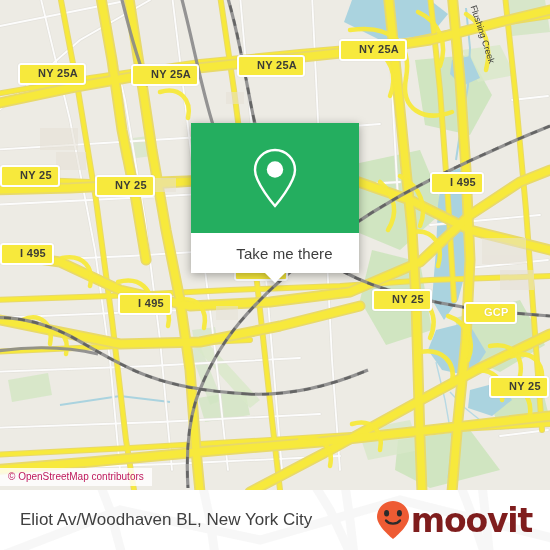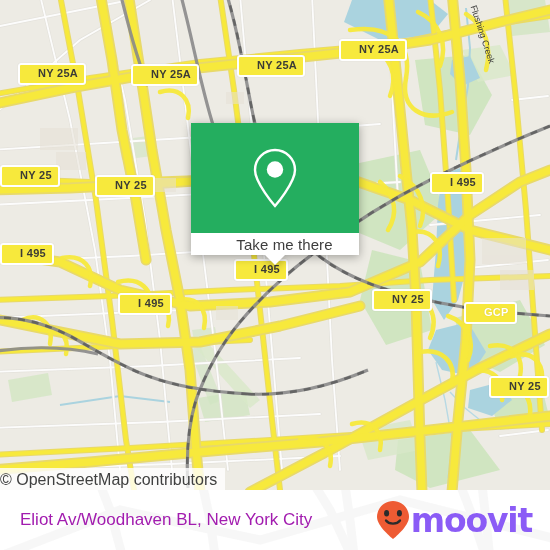--- a/index.html
+++ b/index.html
@@ -68,21 +68,21 @@
   }
   #card-green {
     background: #24ae5f;
     height: 110px;
     display: flex;
     align-items: center;
     justify-content: center;
   }
   #card-white {
     background: #ffffff;
-    height: 22px;
+    height: 40px;
     display: flex;
     align-items: center;
     justify-content: center;
     position: relative;
     padding-left: 19px;
   }
   #card-label {
     color: #3e3e3e;
     font-family: "Liberation Sans", sans-serif;
     font-size: 15px;
@@ -98,24 +98,24 @@
     border-right: 10px solid transparent;
     border-top: 10px solid #ffffff;
   }
 
   
   #attribution {
     position: absolute;
     left: 0;
     top: 468px;
     background: rgba(255,255,255,0.80);
-    color: #404040;
-    font-family: "Liberation Sans", sans-serif;
-    font-size: 16px;
-    padding: 3px 8px 4px 0;
+    color: #be185d;
+    font-family: "Liberation Sans", sans-serif;
+    font-size: 10px;
+    padding: 3px 8px 4px 8px;
     white-space: nowrap;
   }
 
   
   #footer {
     position: absolute;
     left: 0; top: 490px;
     width: 550px;
     height: 60px;
     background: #ffffff;
@@ -127,35 +127,35 @@
     width: 550px;
     height: 260px;
     opacity: 0.055;
     pointer-events: none;
   }
   #footer-title {
     position: absolute;
     left: 20px;
     top: 50%;
     transform: translateY(-50%);
-    color: #a21caf;
+    color: #404040;
     font-family: "Liberation Sans", sans-serif;
     font-size: 17px;
     white-space: nowrap;
   }
   #brand {
     position: absolute;
     right: 18px;
     top: 50%;
     transform: translateY(-50%);
     display: flex;
     align-items: center;
   }
   #brand-name {
-    color: #8b5cf6;
+    color: #7f1d1d;
     font-family: "DejaVu Sans", sans-serif;
     font-size: 33px;
     font-weight: bold;
     letter-spacing: -1.2px;
     margin-left: 1px;
     line-height: 1;
   }
 </style>
 </head>
 <body>

